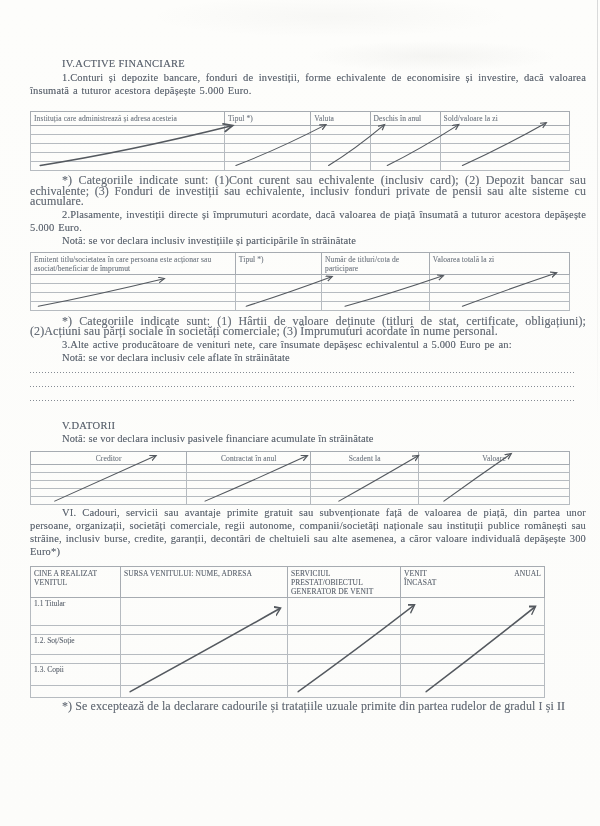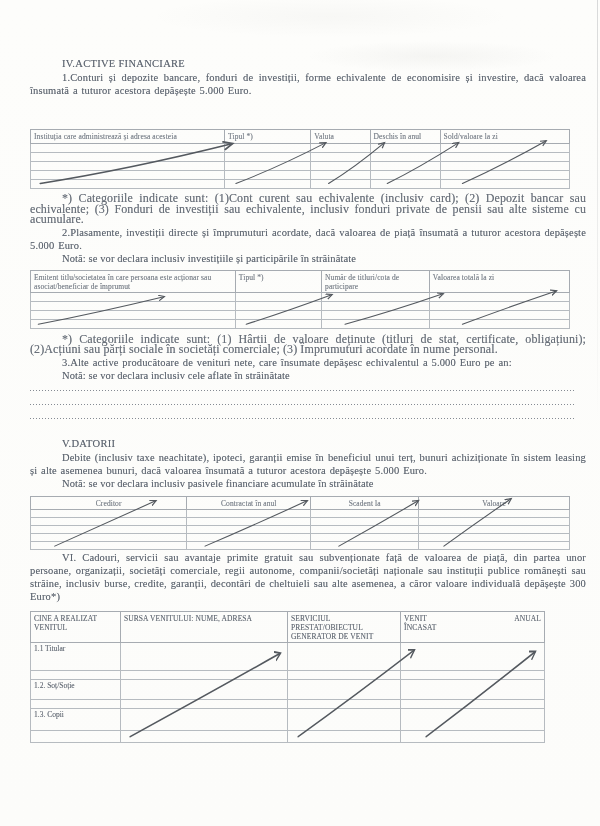--- a/index.html
+++ b/index.html
@@ -52,21 +52,21 @@
 
   svg.strikes { position:absolute; left:0; top:0; width:100%; height:100%; pointer-events:none; }
   svg.strikes path { fill:none; stroke:#54595f; stroke-width:1.1; stroke-linecap:round; }
   svg.strikes path.bold { stroke-width:1.7; }
 
   .dots {
     height:1px; width:545px;
     background:repeating-linear-gradient(90deg,#858b93 0,#858b93 1px,transparent 1px,transparent 3px);
   }
 
-  .mt16{margin-top:32px}.mt11{margin-top:11px}.mt10{margin-top:10px}
+  .mt16{margin-top:14px}.mt11{margin-top:11px}.mt10{margin-top:10px}
   .mt8{margin-top:8px}.mt6{margin-top:6px}.mt5{margin-top:5px}
   .mt4{margin-top:4px}.mt3{margin-top:3px}.mt13{margin-top:13px}
   .mt18{margin-top:18px}
 </style>
 </head>
 <body>
 
 <div class="page">
   <div class="content">
 
@@ -207,21 +207,20 @@
     <p class="footnote mt5">*) Categoriile indicate sunt: (1) Hârtii de valoare deținute (titluri de stat, certificate, obligațiuni); (2)Acțiuni sau părți sociale în societăți comerciale; (3) Împrumuturi acordate în nume personal.</p>
 
     <p class="para mt10">3.Alte active producătoare de venituri nete, care însumate depășesc echivalentul a 5.000 Euro pe an:</p>
     <p class="note">Notă: se vor declara inclusiv cele aflate în străinătate</p>
 
     <div class="dots mt8"></div>
     <div class="dots mt13"></div>
     <div class="dots mt13"></div>
 
     <h4 class="sec mt18">V.DATORII</h4>
-    <p class="para">Debite (inclusiv taxe neachitate), ipoteci, garanții emise în beneficiul unui terț, bunuri achiziționate în sistem leasing și alte asemenea bunuri, dacă valoarea însumată a tuturor acestora depășește 5.000 Euro.</p>
     <p class="note">Notă: se vor declara inclusiv pasivele financiare acumulate în străinătate</p>
 
     <div class="twrap mt6">
       <table class="t3">
         <colgroup>
             <col style="width:29%">
             <col style="width:23%">
             <col style="width:20%">
             <col style="width:28%">
           </colgroup>
@@ -347,15 +346,16 @@
           <marker id="ah4" markerWidth="7" markerHeight="7" refX="5" refY="3" orient="auto">
             <path d="M0.5,0.5 L5.5,3 L0.5,5.5" fill="none" stroke="#54595f" stroke-width="1"></path>
           </marker>
         </defs>
         <path d="M100,80 Q172,55 250,27" marker-end="url(#ah4)"></path>
         <path d="M268,80 Q325,54 384,25" marker-end="url(#ah4)"></path>
         <path d="M396,80 Q450,54 505,26" marker-end="url(#ah4)"></path>
       </svg>
     </div>
 
+    <p class="footnote mt3">*) Se exceptează de la declarare cadourile și tratațiile uzuale primite din partea rudelor de gradul I și II</p>
 
   </div>
 </div>
 
 </body></html>

